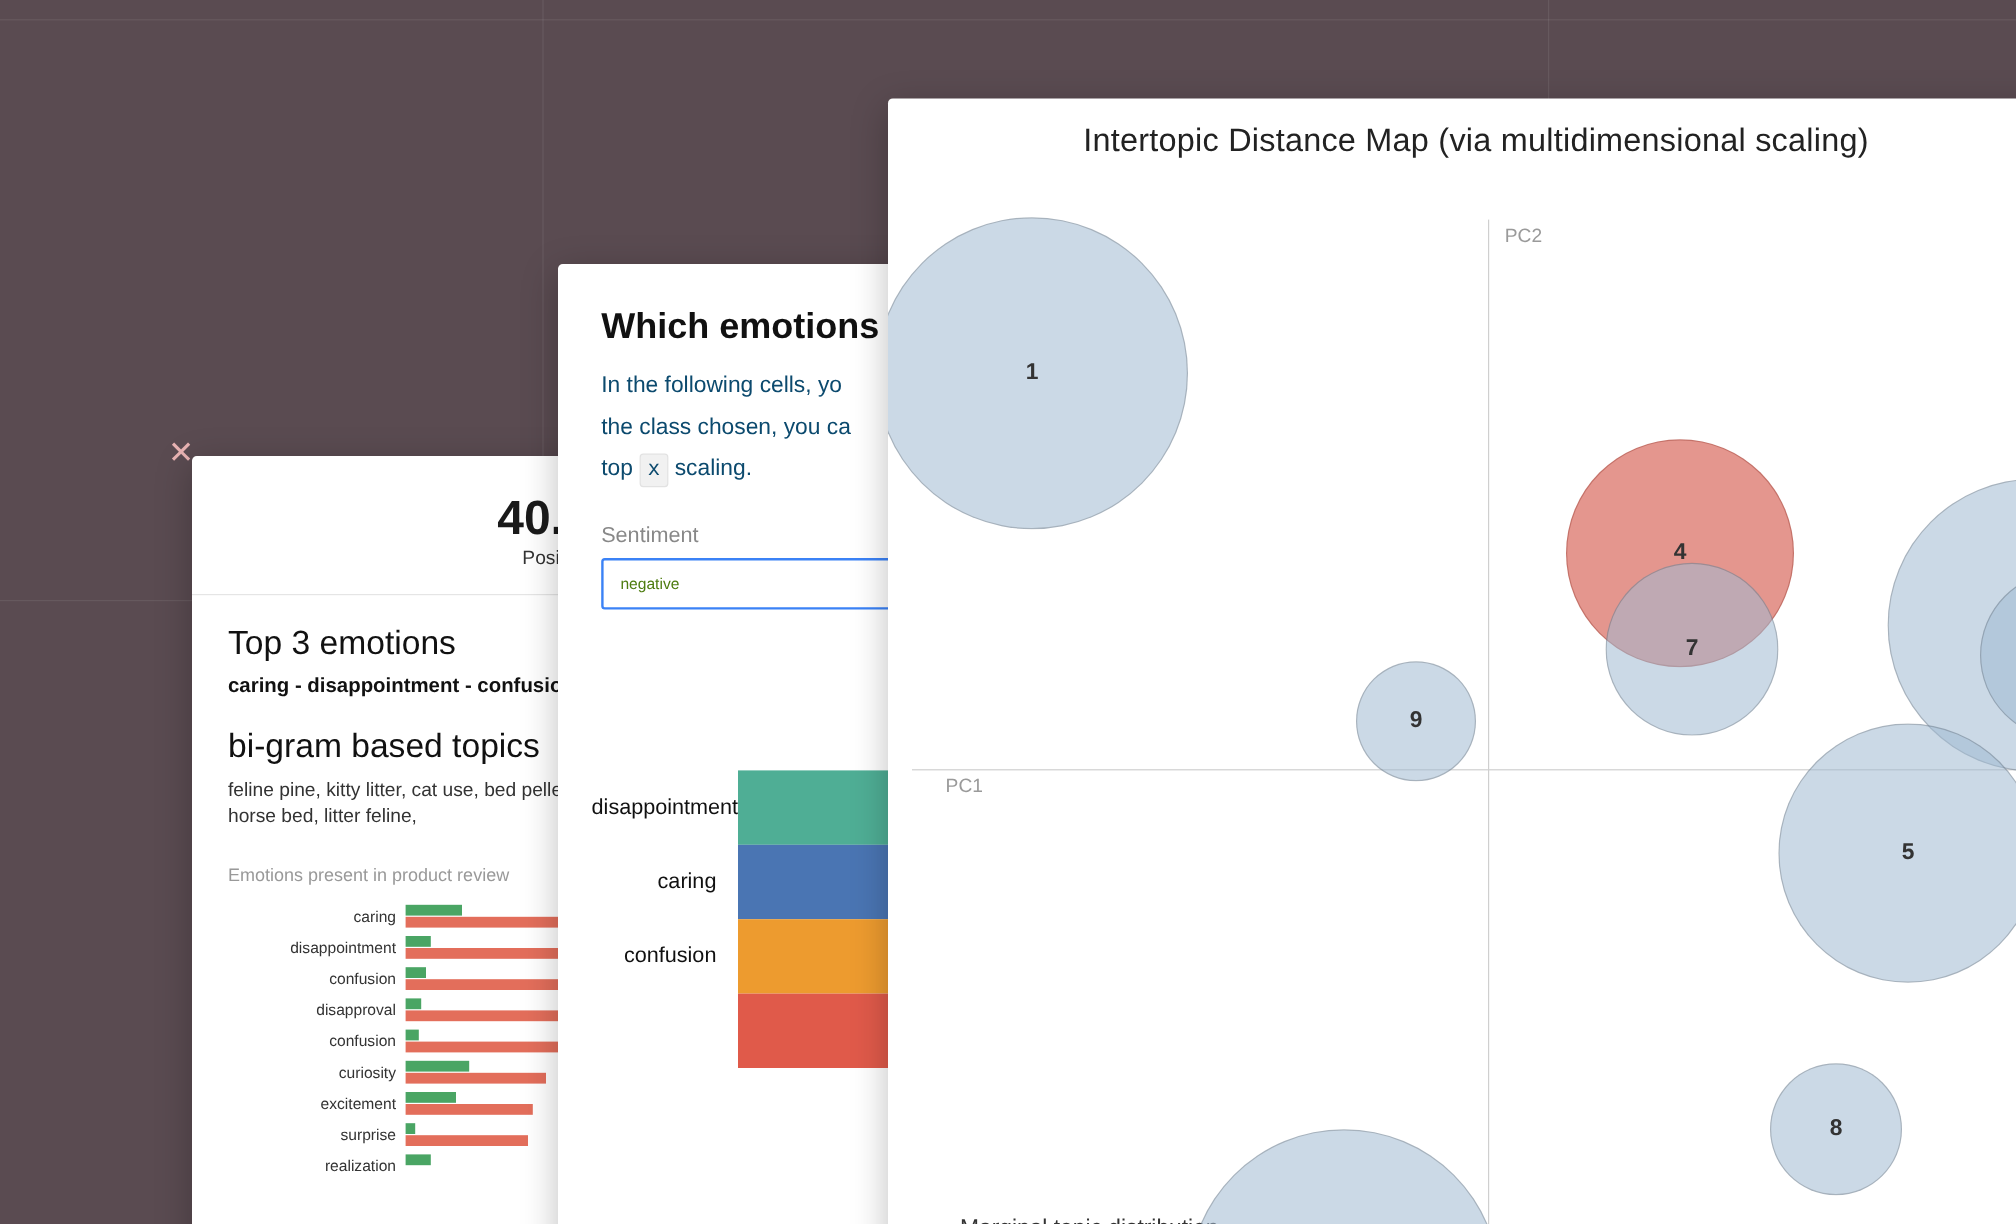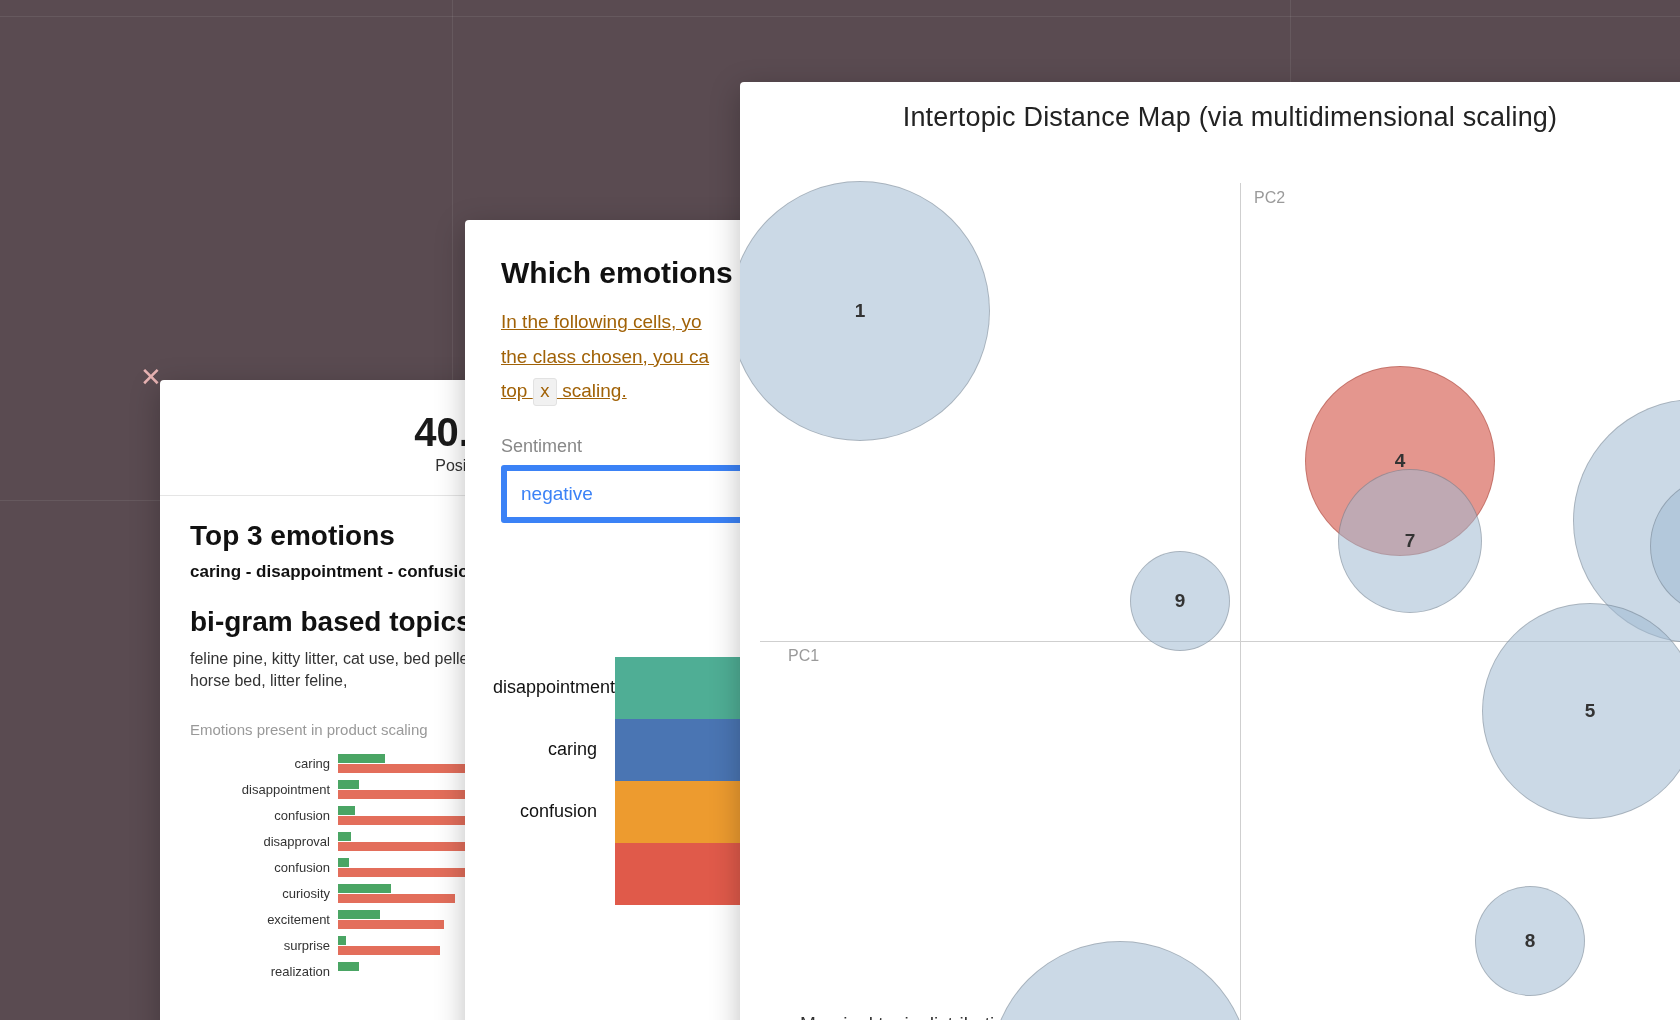--- a/index.html
+++ b/index.html
@@ -14,40 +14,40 @@
   .x-mark { position:absolute; color:#e8b3b3; font-size:26px; font-weight:300; }
 
   .card { position:absolute; background:#ffffff; box-shadow: 0 8px 30px rgba(0,0,0,0.25); border-radius:4px; overflow:hidden; }
 
   
   .card.left { left:160px; top:380px; width:420px; height:900px; padding:30px 30px 0 30px; }
   .left .stat { text-align:right; }
   .left .stat .big { font-size:40px; font-weight:700; color:#1a1a1a; }
   .left .stat .sub { font-size:16px; color:#333; margin-top:2px; }
   .left .divider { border-top:1px solid #e5e5e5; margin:20px -30px 24px; }
-  .left h2 { font-size:28px; font-weight:700; color:#111; margin-bottom:10px; }
+  .left h2 { font-size:28px; font-weight:400; color:#111; margin-bottom:10px; }
   .left .emo-line { font-size:17px; font-weight:700; color:#111; margin-bottom:24px; }
   .left .topics { font-size:16px; color:#333; line-height:1.4; margin-bottom:28px; }
   .left .chart-title { font-size:15px; color:#999; margin-bottom:14px; }
   .left .bar-chart { margin-left:48px; }
   .left .bar-row { display:flex; align-items:center; height:24px; }
   .left .bar-row + .bar-row { margin-top:2px; }
   .left .bar-label { width:100px; text-align:right; font-size:13px; color:#333; padding-right:8px; }
   .left .bar-track { position:relative; flex:1; height:20px; }
   .left .bar { position:absolute; top:0; height:9px; }
   .left .bar.pos { background:#4aa564; top:0; }
   .left .bar.neg { background:#e36e5b; top:10px; }
 
   
   .card.mid { left:465px; top:220px; width:460px; height:1000px; padding:36px 36px 0 36px; }
   .mid h1 { font-size:30px; font-weight:700; color:#111; margin-bottom:18px; }
-  .mid p.desc { font-size:19px; line-height:1.5; color:#a16207; margin-bottom:6px;text-decoration:underline; }
+  .mid p.desc { font-size:19px; line-height:1.5; color:#0c4a6e; margin-bottom:6px; }
   .mid .code { display:inline-block; font-family: ui-monospace, Menlo, monospace; background:#f1f1f1; border:1px solid #e2e2e2; border-radius:3px; padding:0 6px; font-size:17px; }
   .mid .field-label { font-size:18px; color:#888; margin-top:30px; margin-bottom:8px; }
-  .mid .select { border:6px solid #3b82f6; border-radius:3px; padding:12px 14px; font-size:19px; color:#3b82f6; cursor:pointer; }
+  .mid .select { border:2px solid #3b82f6; border-radius:3px; padding:12px 14px; font-size:13px; color:#4d7c0f; cursor:pointer; }
   .mid .chip-label { font-size:18px; font-weight:700; color:#111; text-align:right; margin-top:56px; margin-bottom:8px; padding-right:6px; }
   .mid .legend-swatch { display:inline-block; width:16px; height:16px; background:#4a75b3; margin-right:6px; vertical-align:-2px; }
   .mid .legend-text { font-size:18px; color:#111; }
   .mid .legend-row { text-align:right; padding-right:6px; margin-bottom:28px; }
   .mid .stacked { margin-left:114px; margin-right:0; }
   .mid .stacked .seg { height:62px; display:flex; align-items:center; position:relative; }
   .mid .stacked .seg .lbl { position:absolute; left:-122px; width:114px; text-align:right; font-size:18px; color:#111; padding-right:10px; }
   .mid .stacked .seg .fill { flex:1; height:62px; }
 
   
@@ -78,21 +78,21 @@
 <div class="card left">
   <div class="stat">
     <div class="big">40.32%</div>
     <div class="sub">Positive reviews</div>
   </div>
   <div class="divider"></div>
   <h2>Top 3 emotions</h2>
   <div class="emo-line">caring - disappointment - confusion</div>
   <h2>bi-gram based topics</h2>
   <div class="topics">feline pine, kitty litter, cat use, bed pelle control, horse bed, litter feline,</div>
-  <div class="chart-title">Emotions present in product scaling</div>
+  <div class="chart-title">Emotions present in product review</div>
 
   <div class="bar-chart" id="bar-chart-left">
       <div class="bar-row">
         <div class="bar-label">caring</div>
         <div class="bar-track">
           <div class="bar pos" style="width: 22%;"></div>
           <div class="bar neg" style="width: 100%;"></div>
         </div>
       </div>
       <div class="bar-row">

